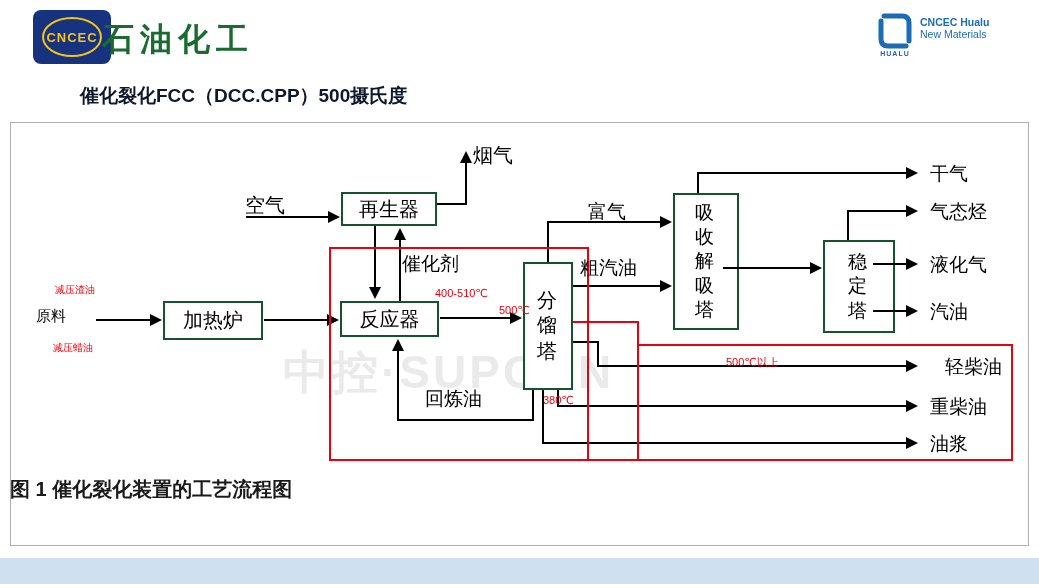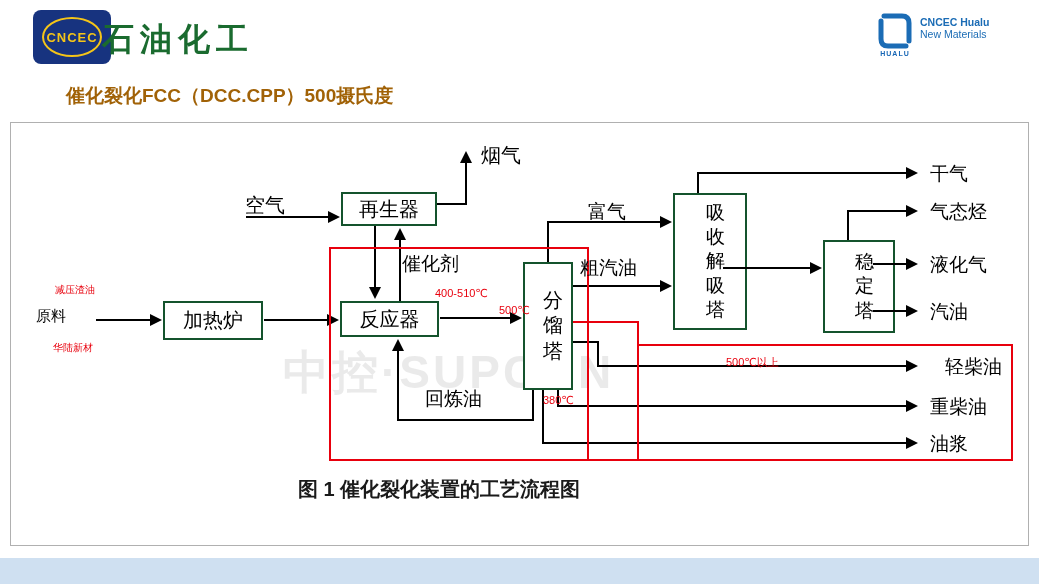--- a/index.html
+++ b/index.html
@@ -13,33 +13,33 @@
             display:flex; align-items:center; justify-content:center; }
   .emblem-ring { position:absolute; width:60px; height:40px; border:2px solid #f5c518; border-radius:50%; }
   .emblem-text { color:#f5c518; font-weight:bold; font-size:13px; letter-spacing:1px; position:relative; }
   .brand-left { left:102px; top:18px; font-size:32px; font-weight:bold; color:#1a6b2f; letter-spacing:6px; }
   .hualu-icon { left:876px; top:12px; }
   .hualu-caption { left:876px; top:50px; width:38px; text-align:center; font-size:7px; font-weight:bold; color:#1766b5; letter-spacing:1px; }
   .hualu-text { left:920px; top:12px; }
   .hualu-cn { font-size:21px; font-weight:bold; color:#1b6cb5; letter-spacing:2px; }
   .hualu-en1 { font-size:10.5px; font-weight:bold; color:#1b6cb5; margin-top:4px; }
   .hualu-en2 { font-size:10.5px; color:#1b6cb5; }
-  .page-title { left:66px; top:83px; font-size:19px; font-weight:bold; color:#a16207; }
+  .page-title { left:80px; top:83px; font-size:19px; font-weight:bold; color:#0f172a; }
 
   
   .diagram-frame { left:10px; top:122px; width:1019px; height:424px; border:1px solid #b0b0b0; background:#fff; }
   .watermark { left:283px; top:342px; font-size:46px; font-weight:bold; letter-spacing:3px;
                color:rgba(125,125,125,0.16); z-index:1; white-space:nowrap; }
   .eq-box { position:absolute; border:2px solid #14532d; background:#fff; display:flex; align-items:center;
             justify-content:center; font-size:20px; color:#000; z-index:2; }
-  .vtext { display:block; width:22px; white-space:normal; word-break:break-all; line-height:1.28; text-align:right;margin-left:8px; }
+  .vtext { display:block; width:22px; white-space:normal; word-break:break-all; line-height:1.28; text-align:left; }
   .lbl { position:absolute; font-size:19px; color:#000; z-index:4; white-space:nowrap; }
   .red-note { position:absolute; color:#e8000d; font-size:11px; z-index:5; white-space:nowrap; }
   svg.lines { position:absolute; left:0; top:0; z-index:3; pointer-events:none; }
-  .caption { left:10px; top:476px; width:858px; text-align:center; font-size:20px; font-weight:bold; color:#1a1a1a; z-index:4; }
+  .caption { left:10px; top:476px; width:858px; font-size:20px; font-weight:bold; color:#1a1a1a; z-index:4; }
 
   .footer-bar { left:0; top:558px; width:1039px; height:26px; background:#cfe0f1; }
 </style>
 </head>
 <body>
 
 <div class="page">
 
   <div class="abs emblem">
     <div class="emblem-ring"></div>
@@ -69,21 +69,21 @@
   </div>
   <div class="eq-box" style="left:341px;top:192px;width:96px;height:34px;">
     <span>再生器</span>
   </div>
   <div class="eq-box" style="left:340px;top:301px;width:99px;height:36px;">
     <span>反应器</span>
   </div>
   <div class="eq-box" style="left:523px;top:262px;width:50px;height:128px;">
     <span class="vtext">分馏塔</span>
   </div>
-  <div class="eq-box" style="left:673px;top:193px;width:74px;height:137px;font-size:19px;font-family:Liberation Serif, serif;">
+  <div class="eq-box" style="left:673px;top:193px;width:66px;height:137px;font-size:19px;font-family:Liberation Serif, serif;">
     <span class="vtext">吸收解吸塔</span>
   </div>
   <div class="eq-box" style="left:823px;top:240px;width:72px;height:93px;font-size:19px;">
     <span class="vtext">稳定塔</span>
   </div>
 
   <svg class="lines" width="1039" height="588" viewBox="0 0 1039 588">
     <defs>
       <marker id="arw" viewBox="0 0 12 12" refX="10" refY="6" markerWidth="12" markerHeight="12" orient="auto" markerUnits="userSpaceOnUse">
         <path d="M0 0 L12 6 L0 12 Z" fill="#000"></path>
@@ -126,21 +126,21 @@
   <div class="lbl" style="left:425px;top:386px;">回炼油</div>
   <div class="lbl" style="left:930px;top:161px;">干气</div>
   <div class="lbl" style="left:930px;top:199px;">气态烃</div>
   <div class="lbl" style="left:930px;top:252px;">液化气</div>
   <div class="lbl" style="left:930px;top:299px;">汽油</div>
   <div class="lbl" style="left:930px;top:354px;margin-left:15px;">轻柴油</div>
   <div class="lbl" style="left:930px;top:394px;">重柴油</div>
   <div class="lbl" style="left:930px;top:431px;">油浆</div>
 
   <div class="red-note" style="left:55px;top:283px;font-size:10px;">减压渣油</div>
-  <div class="red-note" style="left:53px;top:341px;font-size:10px;">华陆新材</div>
+  <div class="red-note" style="left:53px;top:341px;font-size:10px;">减压蜡油</div>
   <div class="red-note" style="left:435px;top:287px;">400-510℃</div>
   <div class="red-note" style="left:499px;top:304px;">500℃</div>
   <div class="red-note" style="left:543px;top:378px;margin-top:16px;">380℃</div>
   <div class="red-note" style="left:726px;top:355px;">500℃以上</div>
 
   <div class="abs caption">图 1  催化裂化装置的工艺流程图</div>
 
   <div class="abs footer-bar"></div>
 
 </div>

